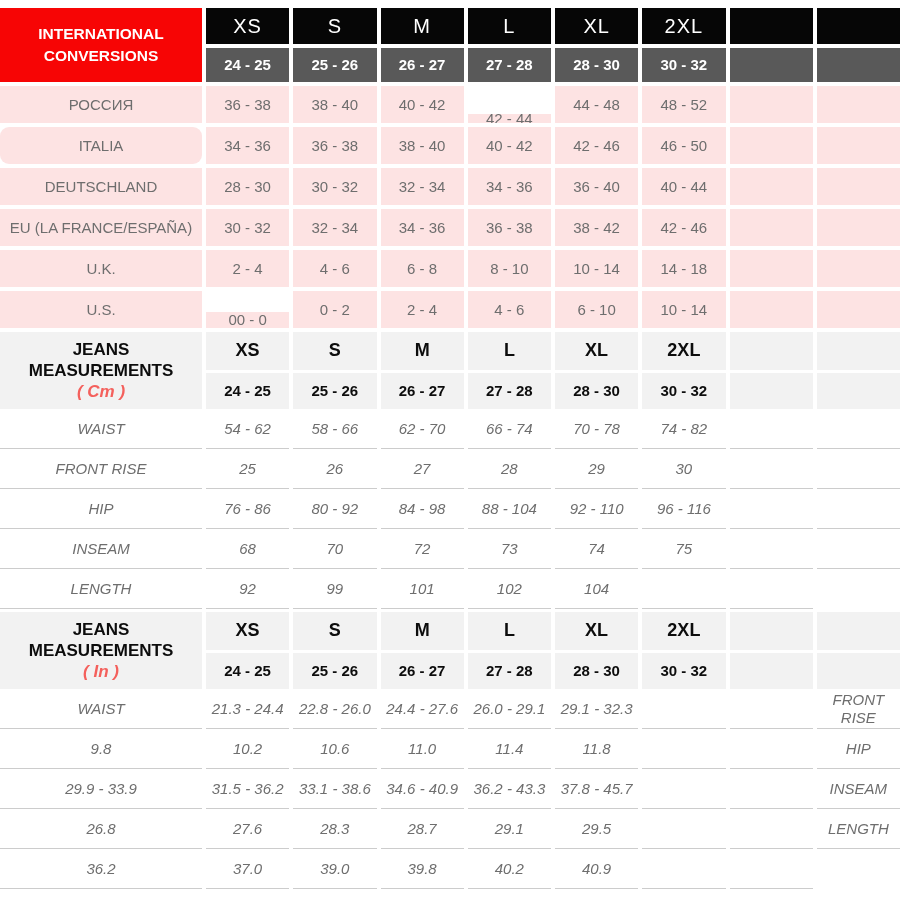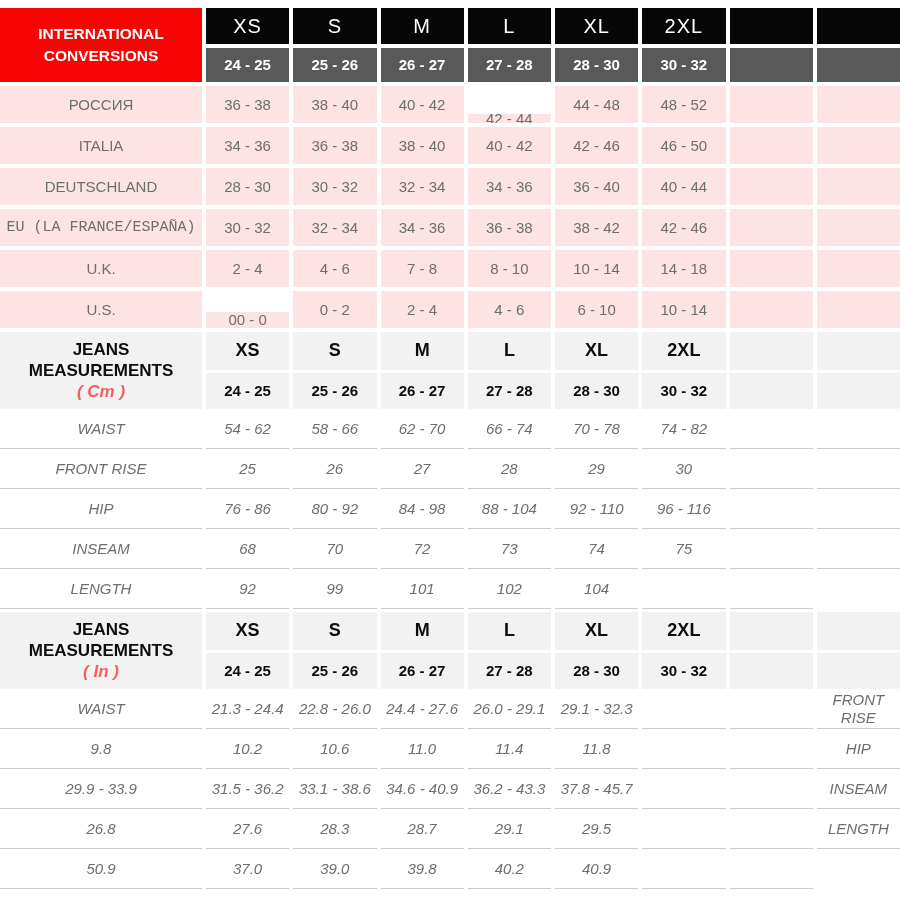--- a/index.html
+++ b/index.html
@@ -81,51 +81,51 @@
     <div class="cell gray-cell" style="grid-area: 2 / 9;"></div>
     <div class="cell pink-cell" style="grid-area: 3 / 1;">РОССИЯ</div>
     <div class="cell pink-cell" style="grid-area: 3 / 2;">36 - 38</div>
     <div class="cell pink-cell" style="grid-area: 3 / 3;">38 - 40</div>
     <div class="cell pink-cell" style="grid-area: 3 / 4;">40 - 42</div>
     <div class="cell pink-cell" style="grid-area: 3 / 5; margin-top: 28px;">42 - 44</div>
     <div class="cell pink-cell" style="grid-area: 3 / 6;">44 - 48</div>
     <div class="cell pink-cell" style="grid-area: 3 / 7;">48 - 52</div>
     <div class="cell pink-cell" style="grid-area: 3 / 8;"></div>
     <div class="cell pink-cell" style="grid-area: 3 / 9;"></div>
-    <div class="cell pink-cell" style="grid-area: 4 / 1;">ITALIA</div>
+    <div class="cell pink-cell" style="grid-area: 4 / 1; border-radius: 9px;">ITALIA</div>
     <div class="cell pink-cell" style="grid-area: 4 / 2;">34 - 36</div>
     <div class="cell pink-cell" style="grid-area: 4 / 3;">36 - 38</div>
     <div class="cell pink-cell" style="grid-area: 4 / 4;">38 - 40</div>
     <div class="cell pink-cell" style="grid-area: 4 / 5;">40 - 42</div>
     <div class="cell pink-cell" style="grid-area: 4 / 6;">42 - 46</div>
     <div class="cell pink-cell" style="grid-area: 4 / 7;">46 - 50</div>
     <div class="cell pink-cell" style="grid-area: 4 / 8;"></div>
     <div class="cell pink-cell" style="grid-area: 4 / 9;"></div>
     <div class="cell pink-cell" style="grid-area: 5 / 1;">DEUTSCHLAND</div>
     <div class="cell pink-cell" style="grid-area: 5 / 2;">28 - 30</div>
     <div class="cell pink-cell" style="grid-area: 5 / 3;">30 - 32</div>
     <div class="cell pink-cell" style="grid-area: 5 / 4;">32 - 34</div>
     <div class="cell pink-cell" style="grid-area: 5 / 5;">34 - 36</div>
     <div class="cell pink-cell" style="grid-area: 5 / 6;">36 - 40</div>
     <div class="cell pink-cell" style="grid-area: 5 / 7;">40 - 44</div>
     <div class="cell pink-cell" style="grid-area: 5 / 8;"></div>
     <div class="cell pink-cell" style="grid-area: 5 / 9;"></div>
-    <div class="cell pink-cell" style="grid-area: 6 / 1; font-family: Liberation Mono, monospace;">EU (LA FRANCE/ESPAÑA)</div>
+    <div class="cell pink-cell" style="grid-area: 6 / 1;">EU (LA FRANCE/ESPAÑA)</div>
     <div class="cell pink-cell" style="grid-area: 6 / 2;">30 - 32</div>
     <div class="cell pink-cell" style="grid-area: 6 / 3;">32 - 34</div>
     <div class="cell pink-cell" style="grid-area: 6 / 4;">34 - 36</div>
     <div class="cell pink-cell" style="grid-area: 6 / 5;">36 - 38</div>
     <div class="cell pink-cell" style="grid-area: 6 / 6;">38 - 42</div>
     <div class="cell pink-cell" style="grid-area: 6 / 7;">42 - 46</div>
     <div class="cell pink-cell" style="grid-area: 6 / 8;"></div>
     <div class="cell pink-cell" style="grid-area: 6 / 9;"></div>
     <div class="cell pink-cell" style="grid-area: 7 / 1;">U.K.</div>
     <div class="cell pink-cell" style="grid-area: 7 / 2;">2 - 4</div>
     <div class="cell pink-cell" style="grid-area: 7 / 3;">4 - 6</div>
-    <div class="cell pink-cell" style="grid-area: 7 / 4;">7 - 8</div>
+    <div class="cell pink-cell" style="grid-area: 7 / 4;">6 - 8</div>
     <div class="cell pink-cell" style="grid-area: 7 / 5;">8 - 10</div>
     <div class="cell pink-cell" style="grid-area: 7 / 6;">10 - 14</div>
     <div class="cell pink-cell" style="grid-area: 7 / 7;">14 - 18</div>
     <div class="cell pink-cell" style="grid-area: 7 / 8;"></div>
     <div class="cell pink-cell" style="grid-area: 7 / 9;"></div>
     <div class="cell pink-cell" style="grid-area: 8 / 1;">U.S.</div>
     <div class="cell pink-cell" style="grid-area: 8 / 2; margin-top: 21px;">00 - 0</div>
     <div class="cell pink-cell" style="grid-area: 8 / 3;">0 - 2</div>
     <div class="cell pink-cell" style="grid-area: 8 / 4;">2 - 4</div>
     <div class="cell pink-cell" style="grid-area: 8 / 5;">4 - 6</div>
@@ -258,21 +258,21 @@
     <div class="cell meas-cell">INSEAM</div>
     <div class="cell meas-cell">26.8</div>
     <div class="cell meas-cell">27.6</div>
     <div class="cell meas-cell">28.3</div>
     <div class="cell meas-cell">28.7</div>
     <div class="cell meas-cell">29.1</div>
     <div class="cell meas-cell">29.5</div>
     <div class="cell meas-cell"></div>
     <div class="cell meas-cell"></div>
     <div class="cell meas-cell">LENGTH</div>
-    <div class="cell meas-cell">50.9</div>
+    <div class="cell meas-cell">36.2</div>
     <div class="cell meas-cell">37.0</div>
     <div class="cell meas-cell">39.0</div>
     <div class="cell meas-cell">39.8</div>
     <div class="cell meas-cell">40.2</div>
     <div class="cell meas-cell">40.9</div>
     <div class="cell meas-cell"></div>
     <div class="cell meas-cell"></div>
   </div>
 
 </body></html>

